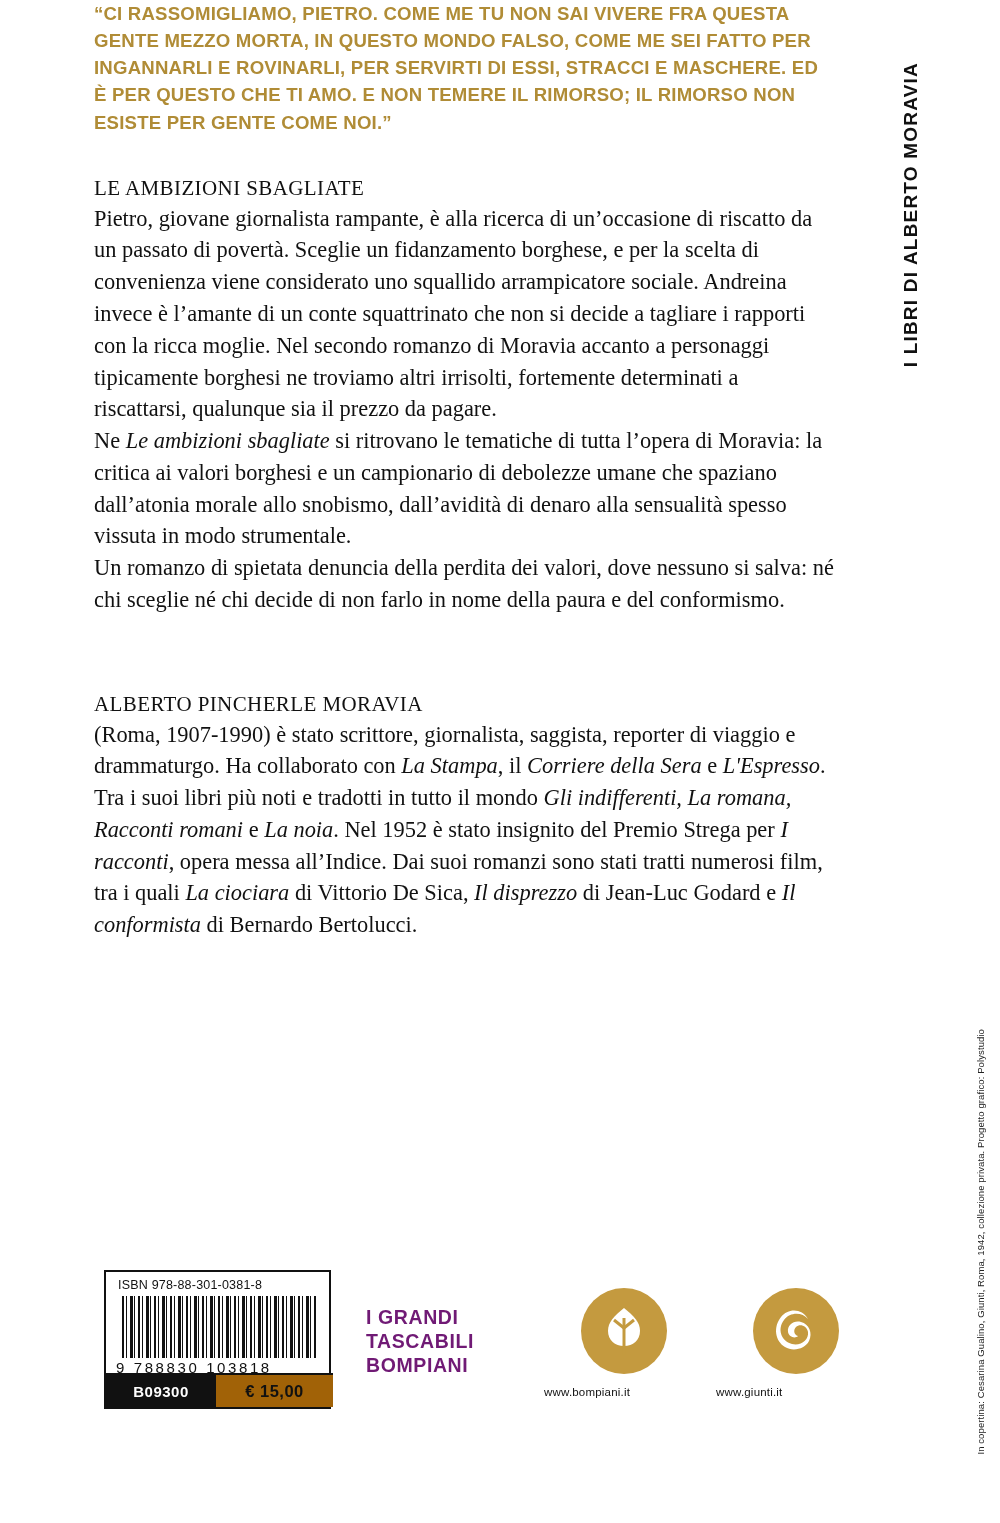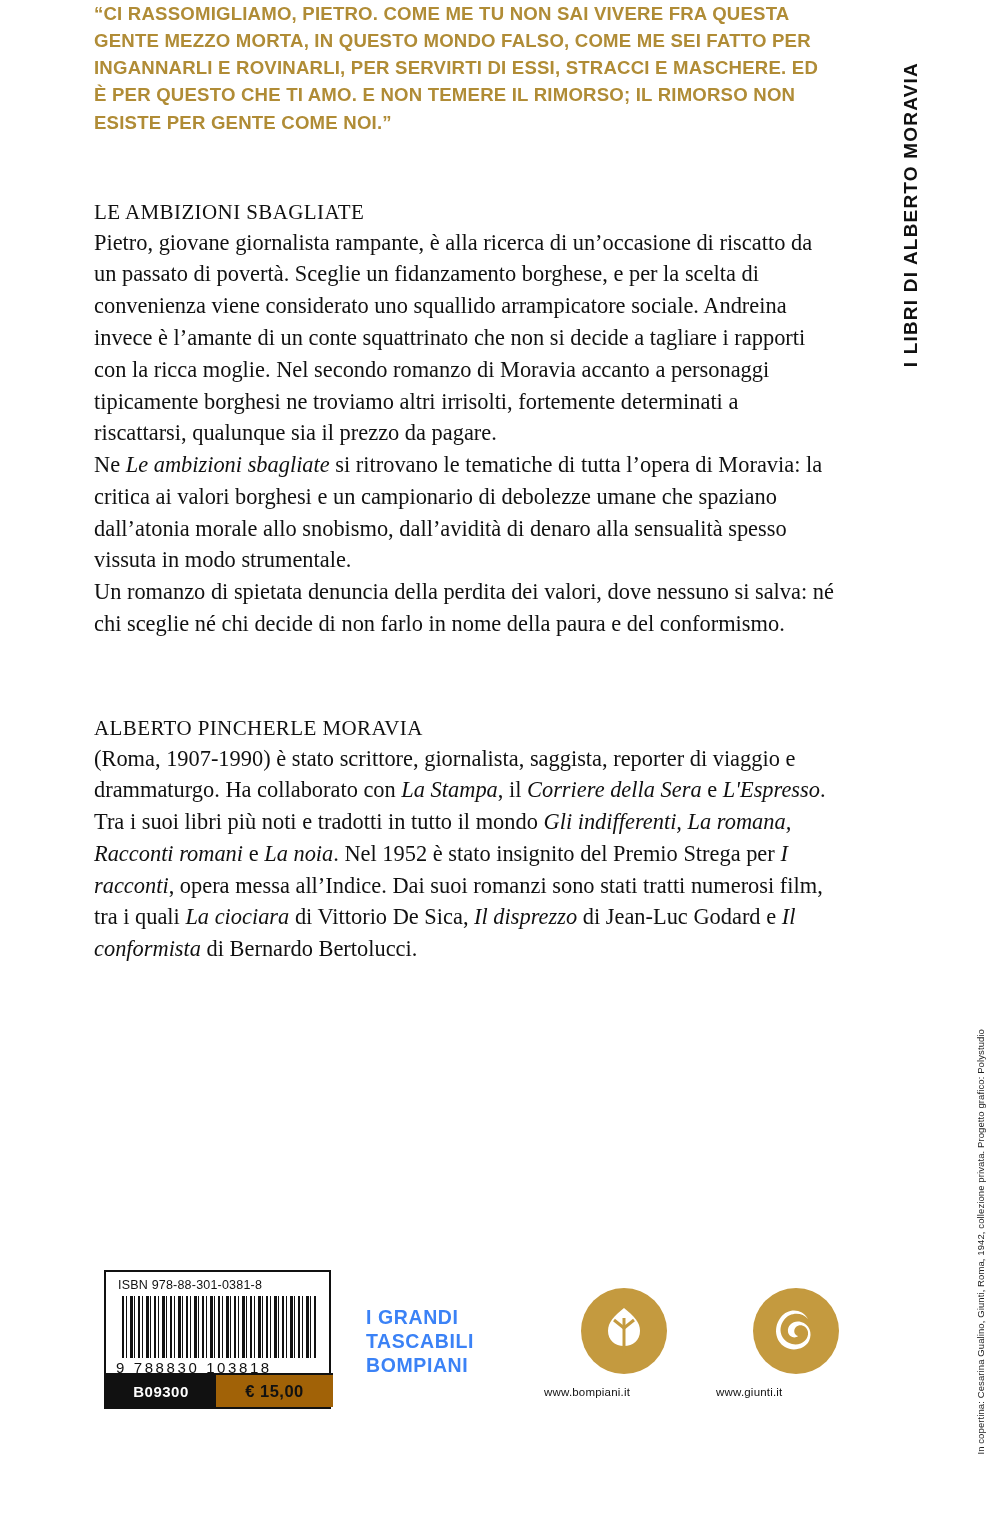--- a/index.html
+++ b/index.html
@@ -61,21 +61,21 @@
   .quote {
     font-family: "Liberation Sans", sans-serif;
     font-weight: bold;
     font-size: 18.6px;
     line-height: 1.46;
     letter-spacing: 0.2px;
     color: #b08c36;
   }
 
   .blurb {
-    margin-top: 64px;
+    margin-top: 40px;
   }
   .section-head {
     font-family: "Liberation Serif", serif;
     font-size: 21px;
     letter-spacing: 0.4px;
     color: #111111;
     margin-bottom: 2px;
   }
   .body-text {
     font-size: 22.4px;
@@ -170,21 +170,21 @@
   .imprint {
     position: absolute;
     left: 262px;
     top: 36px;
     width: 190px;
     font-family: "Liberation Sans", sans-serif;
     font-weight: bold;
     font-size: 19.5px;
     line-height: 1.22;
     letter-spacing: 0.6px;
-    color: #3b82f6;
+    color: #701a75;
   }
 
   .logo-block {
     position: absolute;
     top: 18px;
     width: 160px;
     text-align: left;
   }
   .logo-bompiani { left: 440px; }
   .logo-giunti { left: 612px; }

